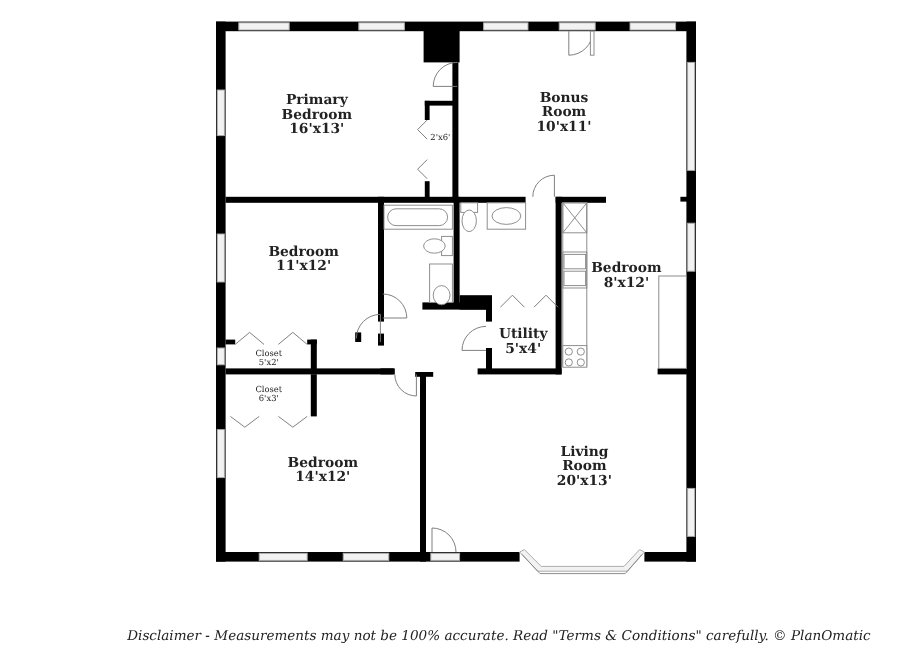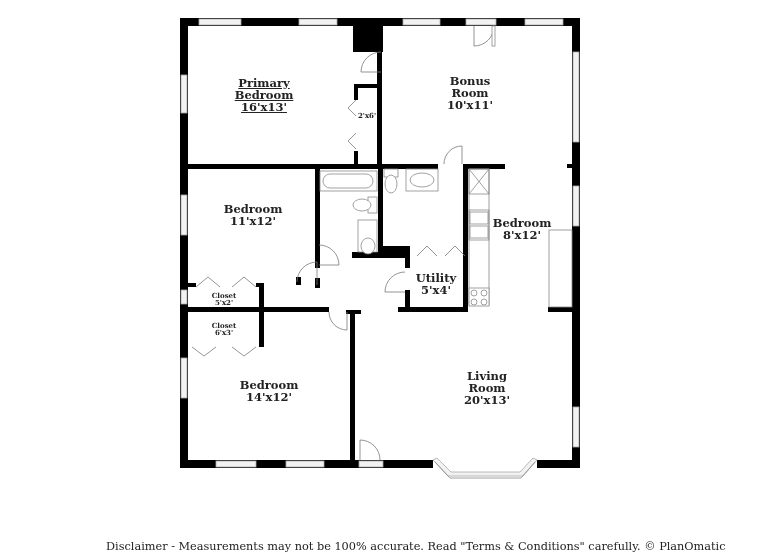--- a/index.html
+++ b/index.html
@@ -14,28 +14,29 @@
       position: absolute;
       font-family: "DejaVu Serif", serif;
       font-weight: bold;
       color: #222222;
       text-align: center;
       line-height: 1.05;
       white-space: nowrap;
       transform: translateX(-50%);
     }
     .label.big { font-size: 11.5px; }
-    .label.tiny { font-size: 7px; font-weight: bold; }
+    .label.tiny { font-size: 7px; font-weight: normal; }
     .disclaimer {
       position: absolute;
-      left: 106px; top: 540px;
+      left: 106px; top: 523px;
       font-family: "DejaVu Serif", serif;
       font-size: 11.3px;
       color: #222222;
       white-space: nowrap;
+      font-style: italic;
     }
   </style>
 </head>
 <body>
 
 <svg id="plan" viewBox="0 0 760 553" xmlns="http://www.w3.org/2000/svg">
 
   <g>
 
     <rect class="wall" x="180" y="18" width="400" height="8"></rect>
@@ -176,21 +177,21 @@
     <rect class="fixture" x="469" y="288" width="20" height="18"></rect>
     <circle class="fixture" cx="474" cy="293" r="3"></circle>
     <circle class="fixture" cx="484" cy="293" r="3"></circle>
     <circle class="fixture" cx="474" cy="302" r="3"></circle>
     <circle class="fixture" cx="484" cy="302" r="3"></circle>
 
     <rect class="thin" x="549" y="230" width="23" height="77"></rect>
   </g>
 </svg>
 
-<div class="label big" style="left:264px; top:77px;text-decoration:underline;">
+<div class="label big" style="left:264px; top:77px;">
   <div>Primary</div>
   <div>Bedroom</div>
   <div>16'x13'</div>
 </div>
 
 <div class="label big" style="left:470px; top:75px;text-align:center;">
   <div>Bonus</div>
   <div>Room</div>
   <div>10'x11'</div>
 </div>

